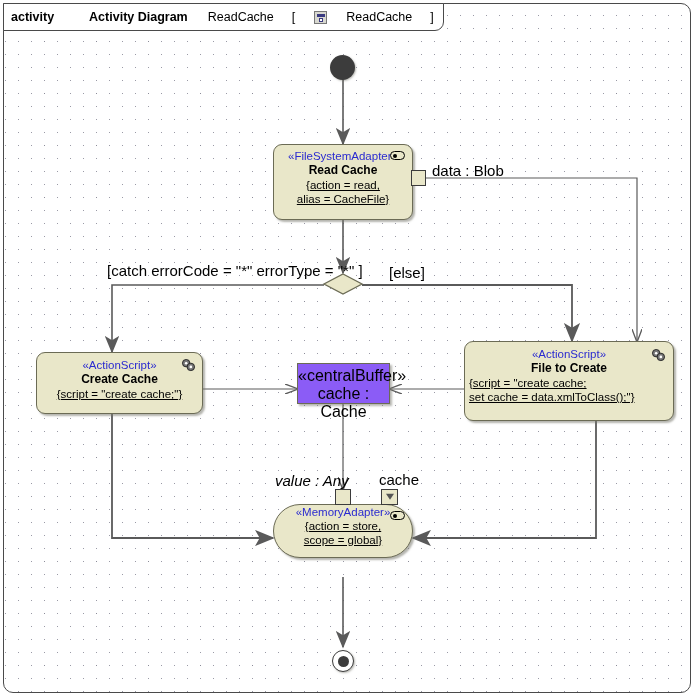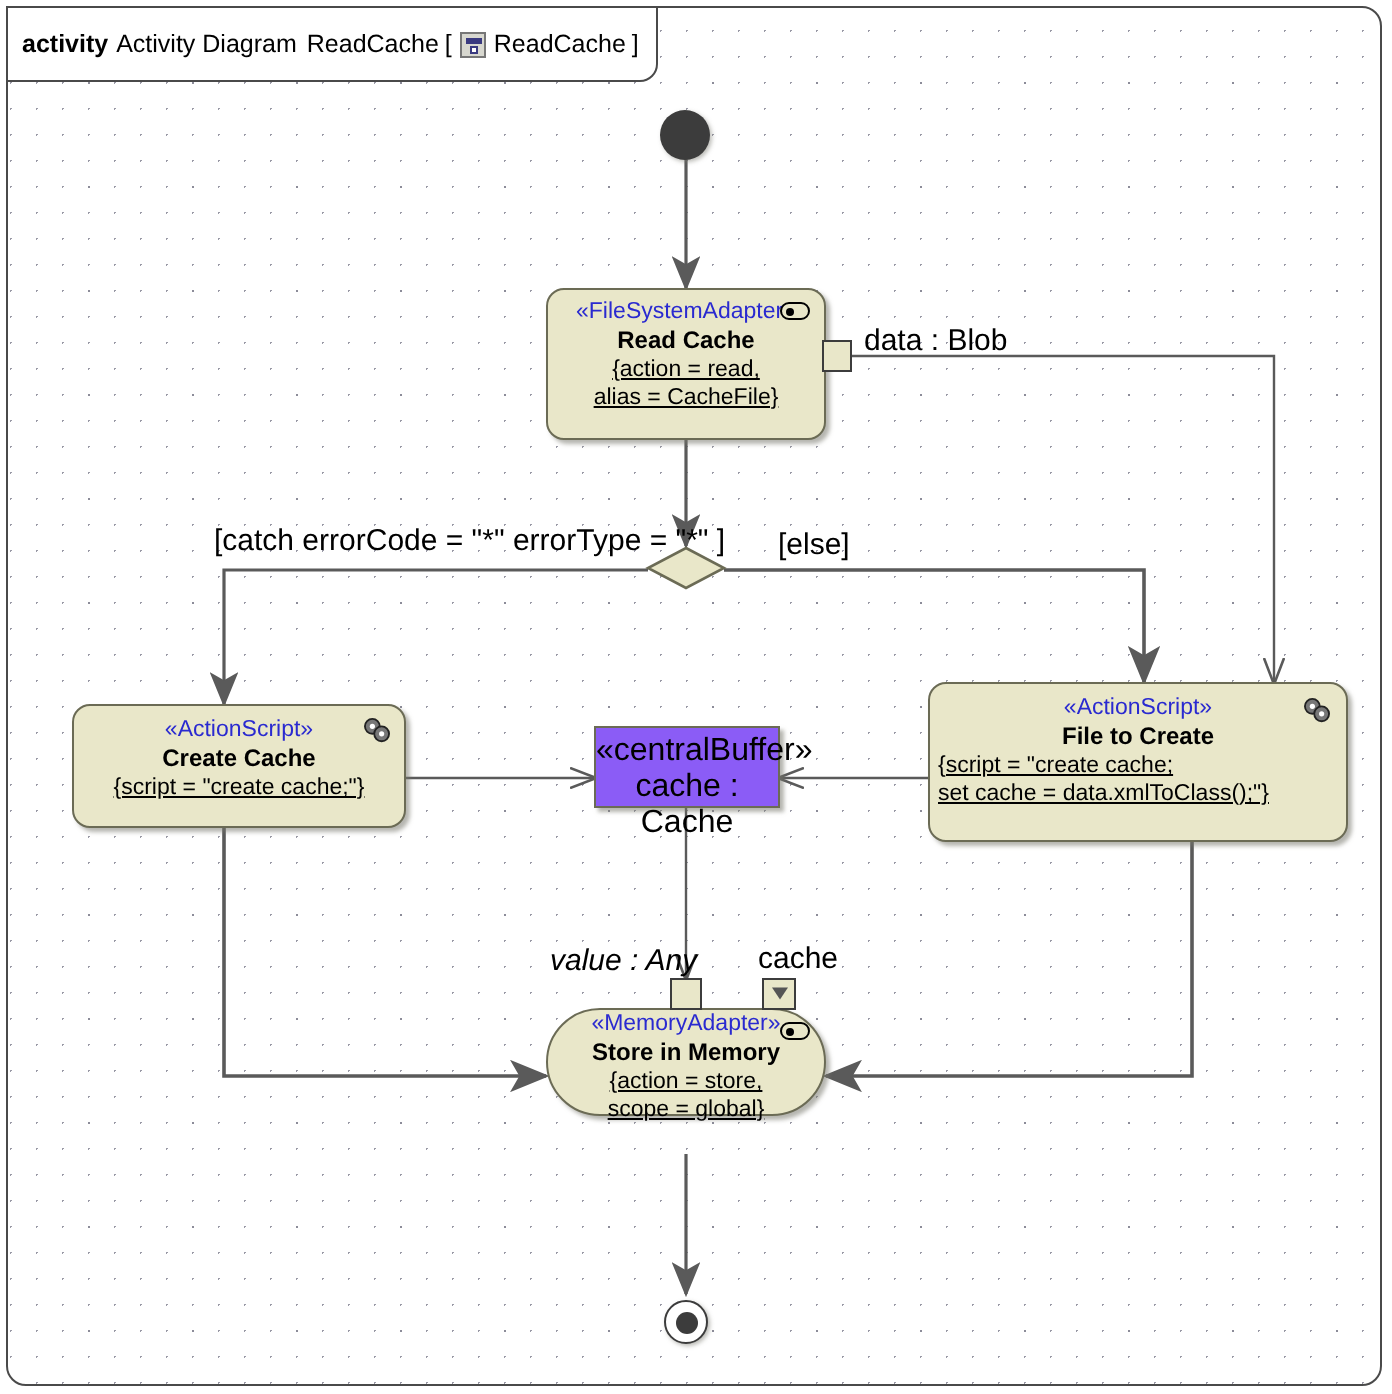--- a/index.html
+++ b/index.html
@@ -30,32 +30,32 @@
   .frame-shadow{
     position:absolute;left:6px;top:7px;width:688px;height:690px;
     border-radius:0 10px 10px 10px;
     background:#b9b9b9;
     z-index:-1;
   }
 
   
   .title-tab{
     position:absolute;left:3px;top:3px;
-    height:38px;
+    height:28px;
     padding:0 9px 0 7px;
-    display:flex;align-items:center;gap:0;
+    display:flex;align-items:center;gap:15px;
     border:1.5px solid #4a4a4a;
     border-radius:0 0 9px 0;
     background:#ffffff;
     box-sizing:border-box;
     white-space:nowrap;
     z-index:6;
   }
   .t-kw{font-size:12.5px;font-weight:bold;color:#000;}
-  .t-kind{font-size:12.5px;font-weight:normal;color:#000;margin-left:4px;}
+  .t-kind{font-size:12.5px;font-weight:bold;color:#000;margin-left:20px;}
   .t-name{font-size:12.5px;color:#000;margin-left:5px;}
   .t-brk{font-size:12.5px;color:#000;margin-left:3px;}
   .t-icon{
     width:13px;height:13px;margin:0 4px 0 4px;
     position:relative;display:inline-block;
     border:1px solid #777;background:#d8d8d0;
     box-sizing:border-box;
   }
   .t-icon:before{
     content:"";position:absolute;left:2px;top:2px;width:8px;height:3px;
@@ -258,21 +258,20 @@
   <div class="pin" style="left:335px;top:489px;width:16px;height:16px;"></div>
   <div class="lbl" style="left:275px;top:472px;font-style:italic;">value : Any</div>
 
   <div class="pin" style="left:381px;top:489px;width:17px;height:16px;">
     <span class="pin-tri"></span>
   </div>
   <div class="lbl" style="left:379px;top:471px;">cache</div>
 
   <div class="node" style="left:273px;top:504px;width:140px;height:54px;padding-top:0;border-radius:31px;">
     <span class="stereo">«MemoryAdapter»</span>
-    <span class="nname">Store in Memory</span>
     <span class="props">
       <span class="pl">{action = store,</span>
       <span class="pl">scope = global}</span>
     </span>
     <span class="ico-stream" style="right:7px;top:6px;"></span>
   </div>
 
   <div class="final-outer" style="left:332px;top:650px;"></div>
   <div class="final-inner" style="left:337.5px;top:655.5px;"></div>
 

